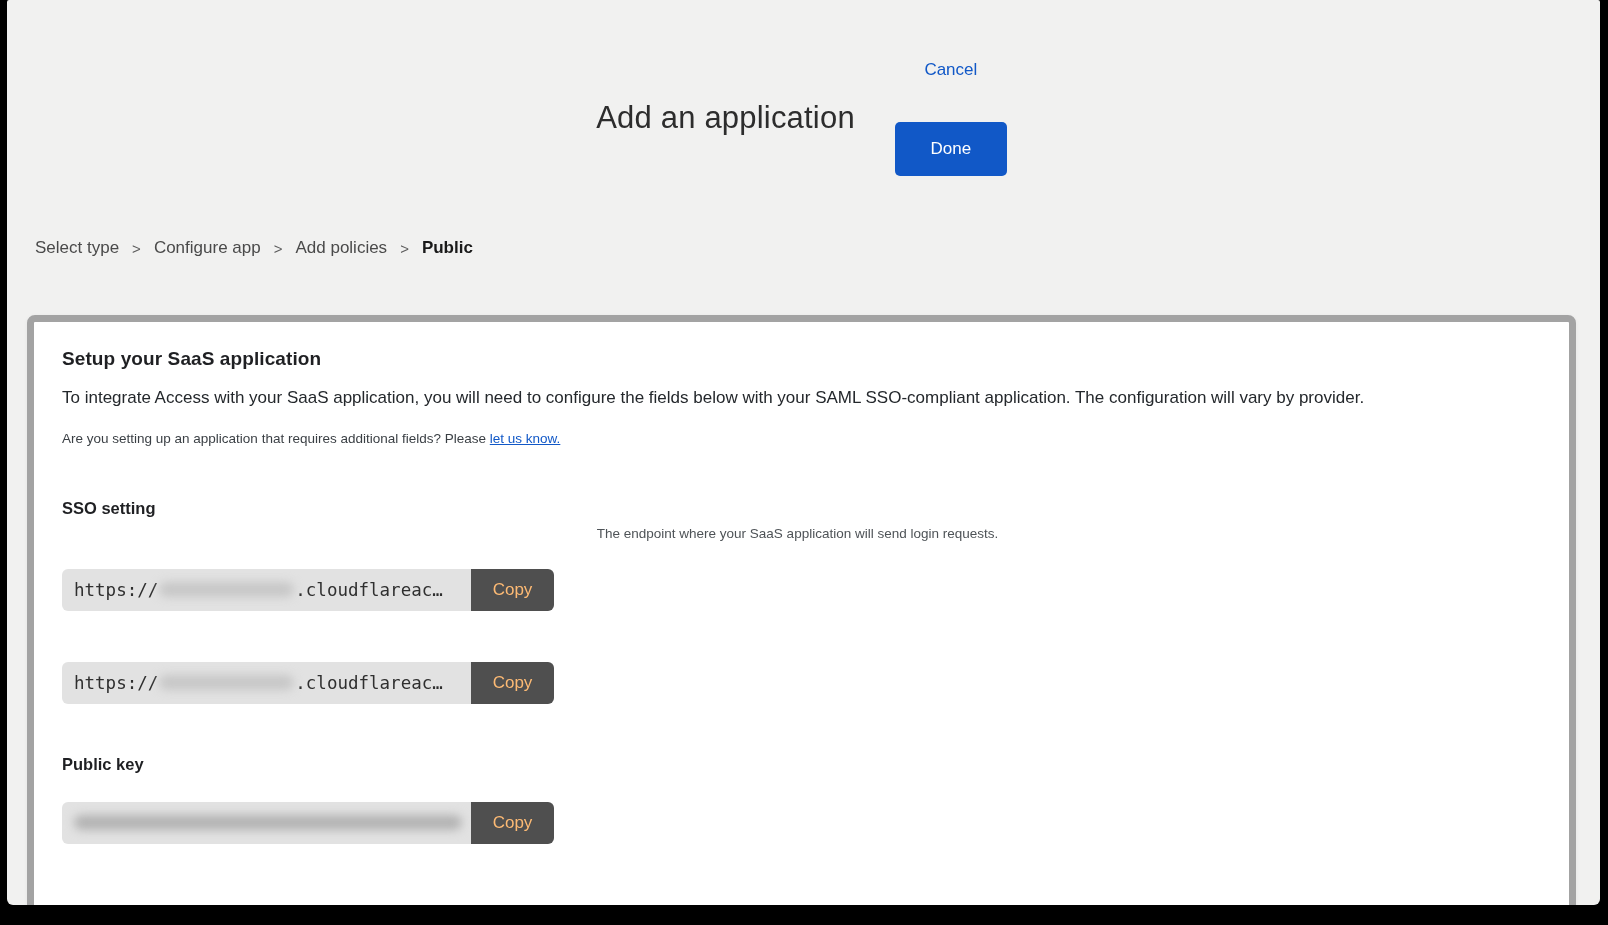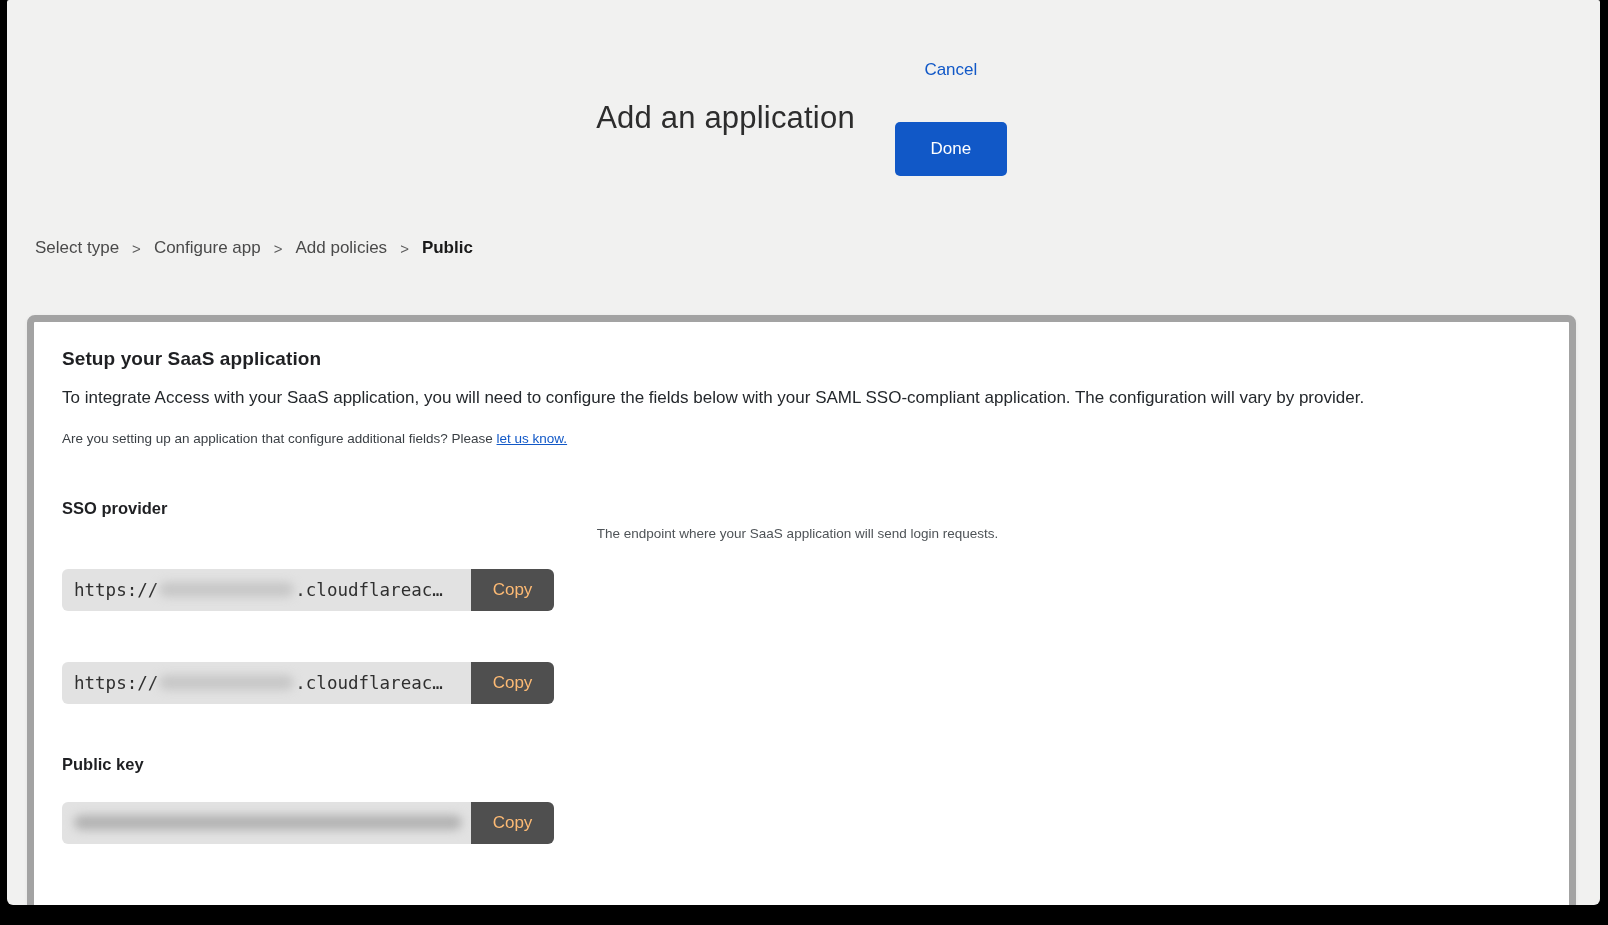--- a/index.html
+++ b/index.html
@@ -188,24 +188,24 @@
       <span class="crumb">Add policies</span>
       <span class="crumb-sep">&gt;</span>
       <span class="crumb active">Public</span>
     </nav>
 
     <section class="card">
       <h2 class="card-heading">Setup your SaaS application</h2>
 
       <p class="card-intro">To integrate Access with your SaaS application, you will need to configure the fields below with your SAML SSO-compliant application. The configuration will vary by provider.</p>
 
-      <p class="card-note"><span>Are you setting up an application that configure additional fields? Please </span><a class="note-link">let us know.</a></p>
+      <p class="card-note"><span>Are you setting up an application that requires additional fields? Please </span><a class="note-link">let us know.</a></p>
 
       <div class="field-section first">
-        <h3 class="field-label">SSO provider</h3>
+        <h3 class="field-label">SSO setting</h3>
         <p class="field-desc">The endpoint where your SaaS application will send login requests.</p>
         <div class="field-row">
           <div class="field-value">
             <span>https://</span>
             <span class="redact redact-sm"></span>
             <span>.cloudflareac…</span>
           </div>
           <button class="copy-button">Copy</button>
         </div>
       </div>

